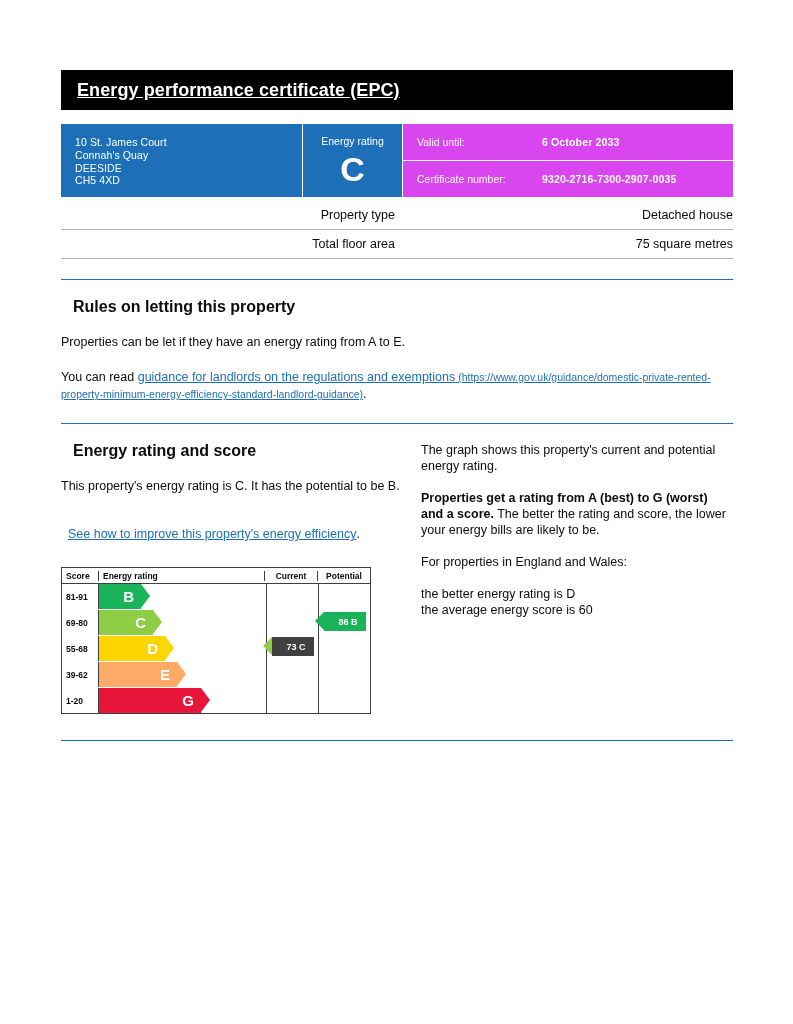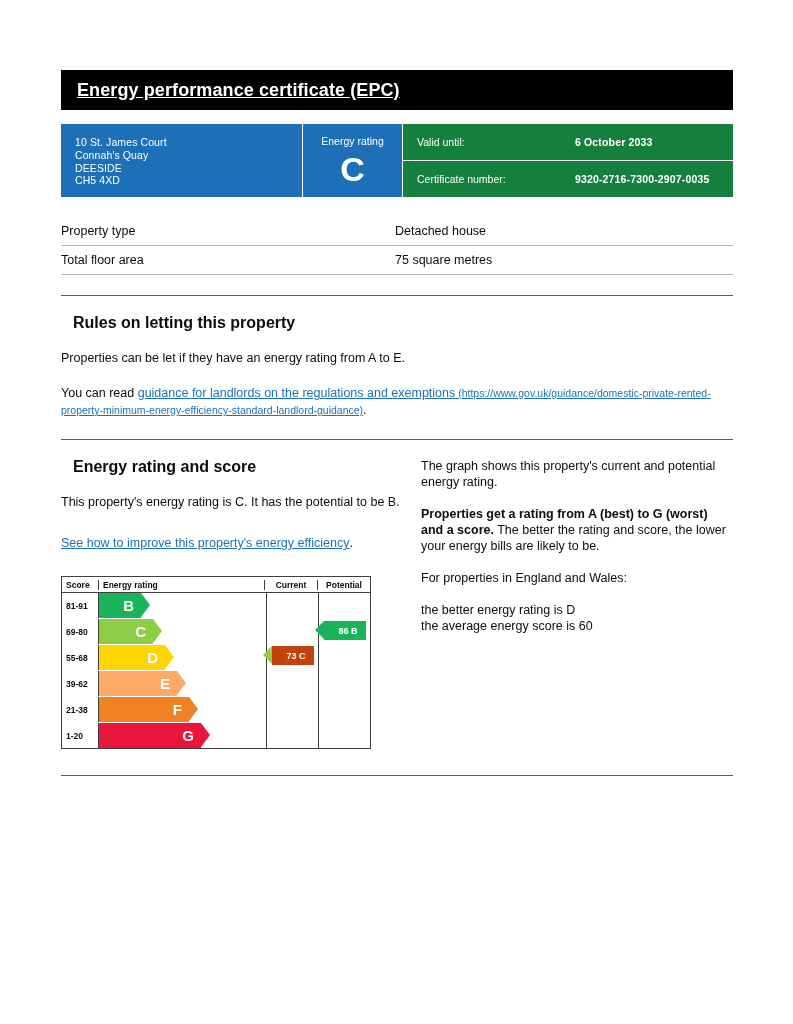--- a/index.html
+++ b/index.html
@@ -77,42 +77,41 @@
     font-weight: bold;
     line-height: 38px;
     margin-top: 2px;
   }
   .meta-box {
     flex: 1;
     display: flex;
     flex-direction: column;
   }
   .meta-row {
-    background: #15803d;
+    background: #d946ef;
     color: #ffffff;
     flex: 1;
     display: flex;
     align-items: center;
     padding-left: 14px;
     box-sizing: border-box;
-    gap: 33px;
   }
   .meta-row.first { border-bottom: 1px solid #ffffff; }
   .meta-key {
     font-size: 10.5px;
     width: 125px;
   }
   .meta-val {
     font-size: 10.5px;
     font-weight: bold;
     letter-spacing: 0.15px;
   }
 
   
-  .detail-table { margin-top: 20px; }
+  .detail-table { margin-top: 4px; text-align: right; }
   .detail-row {
     display: flex;
     border-bottom: 1px solid #b1b4b6;
     padding: 7px 0 7px 0;
     font-size: 12.5px;
   }
   .detail-row:first-child { border-top: none; }
   .detail-label { width: 334px; }
   .detail-value { flex: 1; }
 
@@ -313,21 +312,21 @@
   <p class="body">
     <span>You can read </span><a class="link" href="#">guidance for landlords on the regulations and exemptions</a><span class="url"> (https://www.gov.uk/guidance/domestic-private-rented-property-minimum-energy-efficiency-standard-landlord-guidance)</span><span>.</span>
   </p>
 
   <hr class="sec">
 
   <div class="cols">
     <div class="col-left">
       <h2 class="sec-head">Energy rating and score</h2>
       <p class="body">This property's energy rating is C. It has the potential to be B.</p>
-      <p style="margin:0;">
+      <p style="margin:7px;">
         <a class="improve-link" href="#">See how to improve this property's energy efficiency</a><span style="font-size:12.5px;">.</span>
       </p>
 
       <div class="epc">
         <div class="epc-head">
           <div class="h-score">Score</div>
           <div class="h-rating">Energy rating</div>
           <div class="h-current">Current</div>
           <div class="h-potential">Potential</div>
         </div>
@@ -351,35 +350,29 @@
                   <div class="bar" style="width: 66px; background: rgb(255, 213, 0); color: rgb(255, 255, 255); --c: #ffd500;">D<span style="position: absolute; right: -9px; top: 0px; width: 0px; height: 0px; border-top: 12.5px solid transparent; border-bottom: 12.5px solid transparent; border-left: 9px solid rgb(255, 213, 0);"></span></div>
                 </div>
               </div>
               <div class="band">
                 <div class="score">39-62</div>
                 <div class="bar-wrap">
                   <div class="bar" style="width: 78px; background: rgb(252, 170, 101); color: rgb(255, 255, 255); --c: #fcaa65;">E<span style="position: absolute; right: -9px; top: 0px; width: 0px; height: 0px; border-top: 12.5px solid transparent; border-bottom: 12.5px solid transparent; border-left: 9px solid rgb(252, 170, 101);"></span></div>
                 </div>
               </div>
               <div class="band">
-                <div class="score">21-38</div>
-                <div class="bar-wrap">
-                  <div class="bar" style="width: 90px; background: rgb(239, 128, 35); color: rgb(255, 255, 255); --c: #ef8023;">F<span style="position: absolute; right: -9px; top: 0px; width: 0px; height: 0px; border-top: 12.5px solid transparent; border-bottom: 12.5px solid transparent; border-left: 9px solid rgb(239, 128, 35);"></span></div>
-                </div>
-              </div>
-              <div class="band">
                 <div class="score">1-20</div>
                 <div class="bar-wrap">
                   <div class="bar" style="width: 102px; background: rgb(233, 21, 59); color: rgb(255, 255, 255); --c: #e9153b;">G<span style="position: absolute; right: -9px; top: 0px; width: 0px; height: 0px; border-top: 12.5px solid transparent; border-bottom: 12.5px solid transparent; border-left: 9px solid rgb(233, 21, 59);"></span></div>
                 </div>
               </div>
             </div>
           <div class="cols-cp">
             <div class="col-cur" id="col-cur">
-                <div class="marker" style="background: #c2410c; color: rgb(141, 206, 70); top: 53px;">
+                <div class="marker" style="background: #404040; color: rgb(141, 206, 70); top: 53px;">
                   <span style="color: rgb(255, 255, 255);">73 C</span>
                 </div>
               </div>
             <div class="col-pot" id="col-pot">
                 <div class="marker" style="background: rgb(25, 180, 89); color: rgb(25, 180, 89); top: 28px;">
                   <span style="color: rgb(255, 255, 255);">86 B</span>
                 </div>
               </div>
           </div>
         </div>

